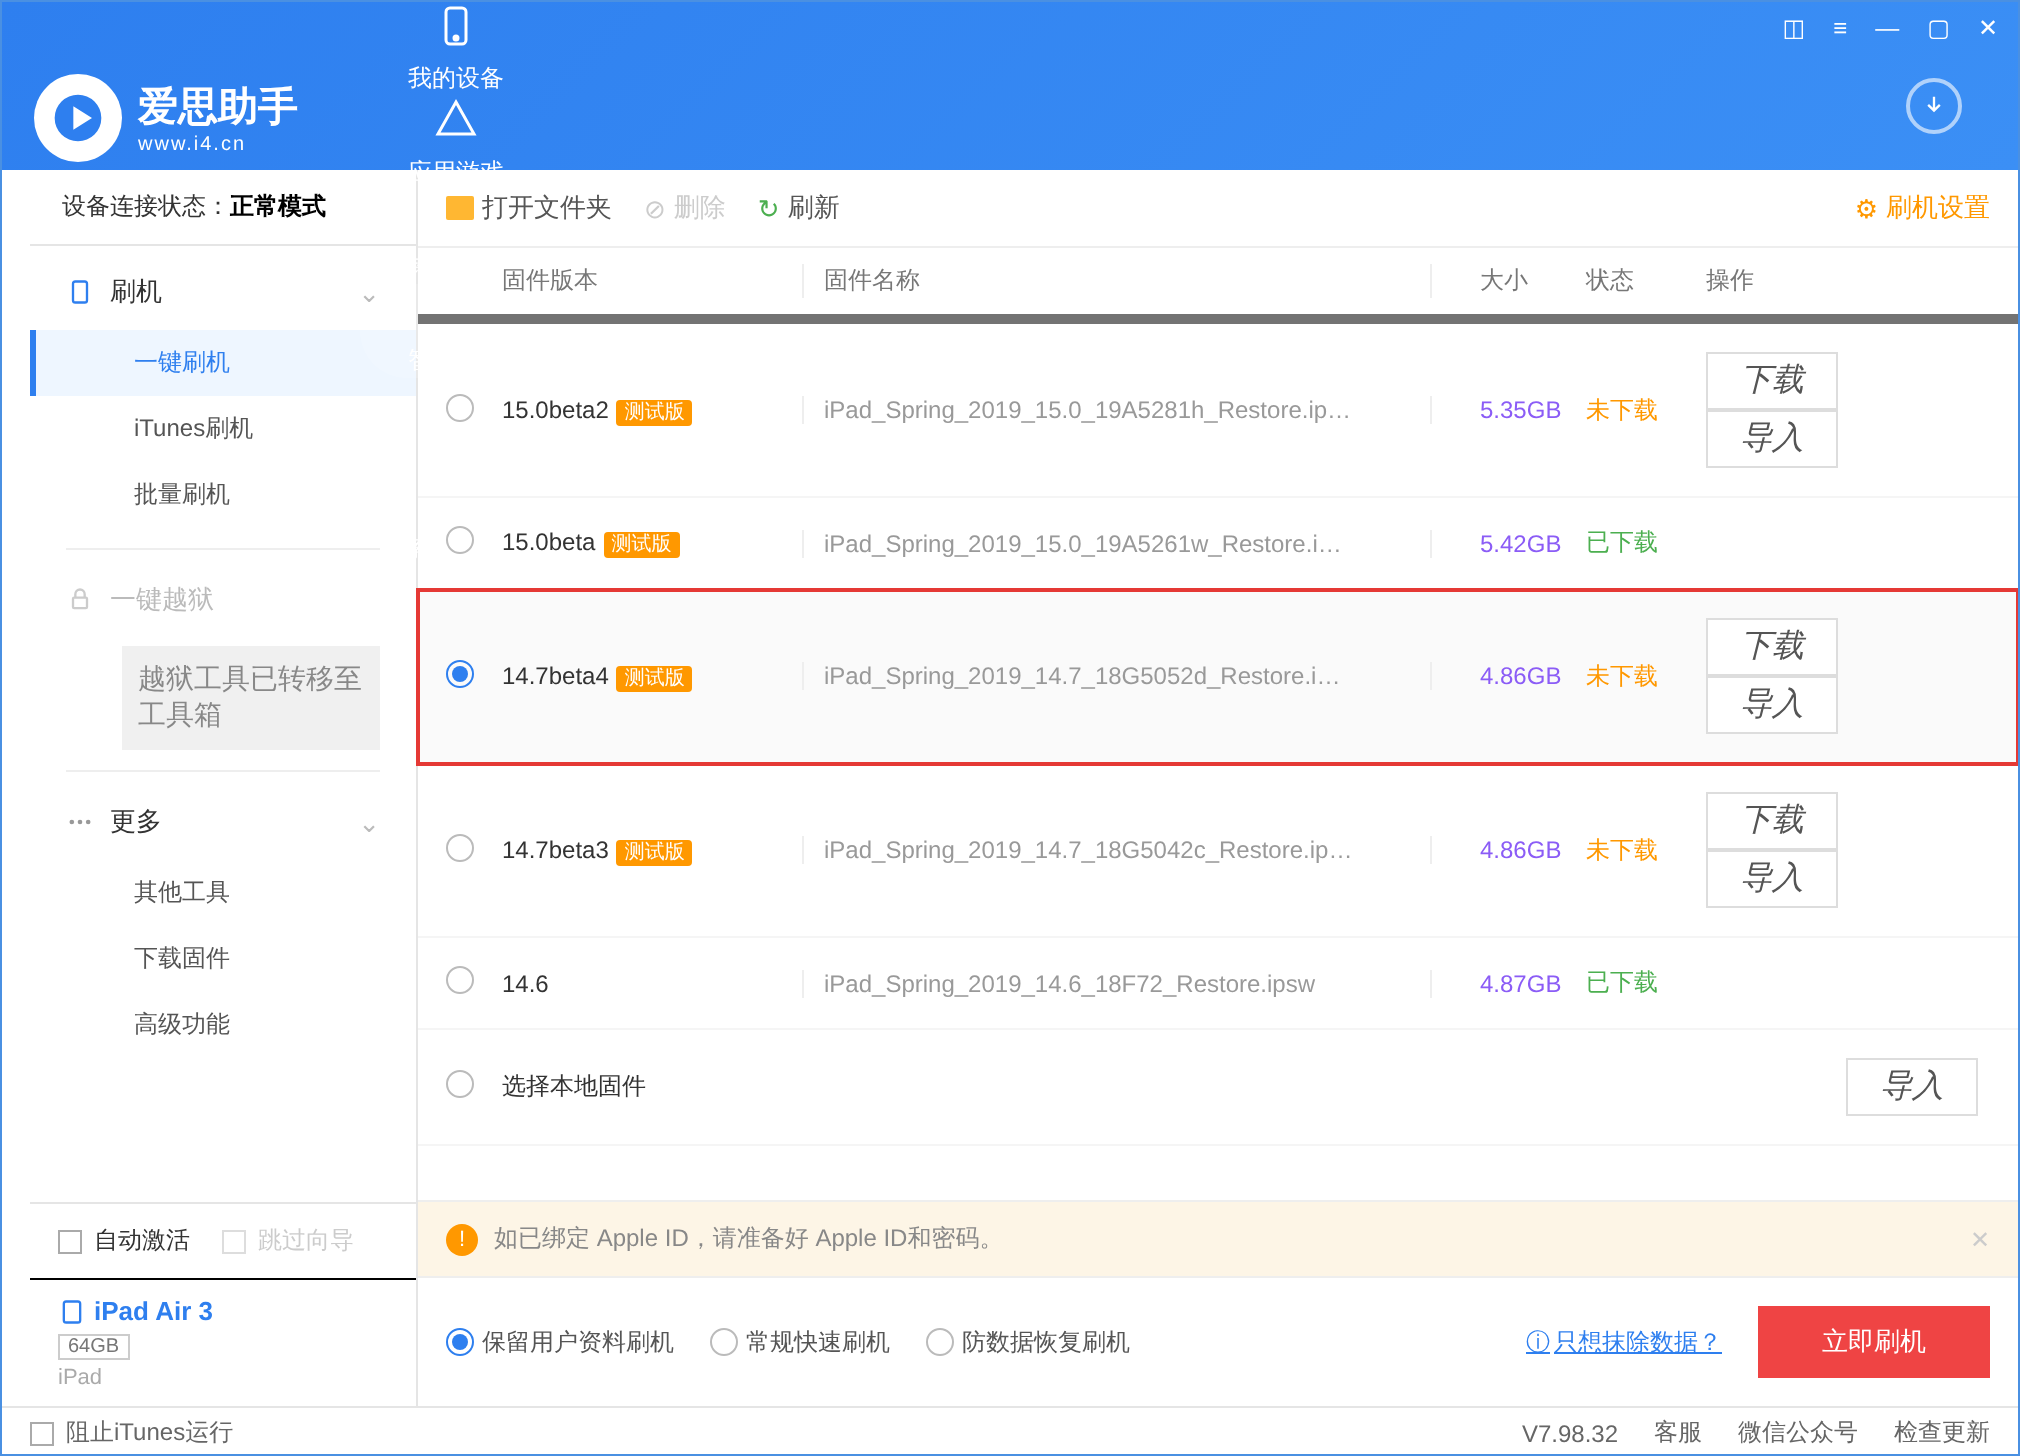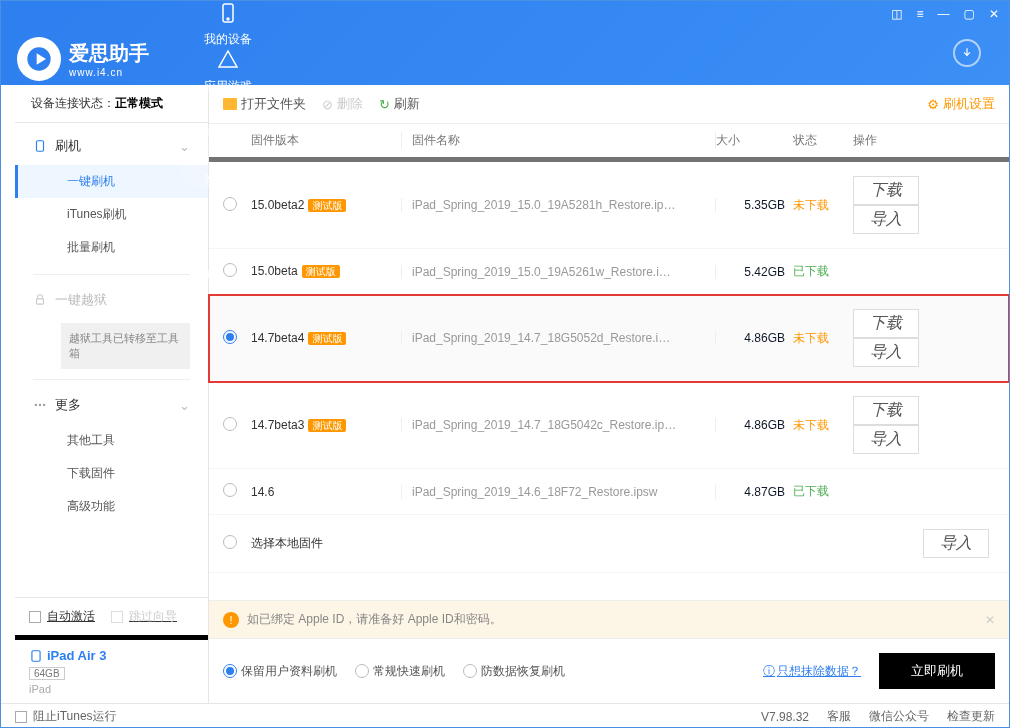--- a/index.html
+++ b/index.html
@@ -27,70 +27,70 @@
 
 
 .sidebar { width: 194px; border-right: 1px solid #e5e5e5; display: flex; flex-direction: column; }
 .status-bar { padding: 10px 16px; font-size: 12px; color: #333; border-bottom: 1px solid #e5e5e5; }
 .status-bar b { color: #000; }
 .side-section { padding: 4px 0; }
 .side-parent { padding: 10px 18px; font-size: 13px; color: #333; display: flex; align-items: center; gap: 8px; }
 .side-parent .chev { margin-left: auto; color: #bbb; }
 .side-child { padding: 8px 18px 8px 52px; font-size: 12px; color: #555; cursor: pointer; }
 .side-child.active { background: #eef6ff; color: #2e7fef; border-left: 3px solid #2e7fef; padding-left: 49px; }
-.side-note { margin: 4px 18px 4px 46px; background: #f0f0f0; padding: 8px; font-size: 11px; color: #888; }
+.side-note { margin: 4px 18px 4px 46px; background: #f0f0f0; padding: 8px; font-size: 14px; color: #888; }
 .side-divider { border-top: 1px solid #eee; margin: 6px 18px; }
 .sidebar-bottom { margin-top: auto; border-top: 1px solid #e5e5e5; }
-.sb-row { padding: 10px 14px; font-size: 12px; color: #333; display: flex; align-items: center; gap: 6px; text-decoration: underline; }
+.sb-row { padding: 10px 14px; font-size: 12px; color: #333; display: flex; align-items: center; gap: 6px; }
 .checkbox { width: 12px; height: 12px; border: 1px solid #aaa; display: inline-block; }
 .checkbox.dim { border-color: #ddd; }
-.device { padding: 8px 14px; border-top: 5px solid #000000; }
+.device { padding: 8px 14px; border-top: 1px solid #000000; }
 .device-name { color: #2e7fef; font-size: 13px; font-weight: bold; display: flex; align-items: center; gap: 4px; }
 .device-cap { display: inline-block; border: 1px solid #ccc; font-size: 10px; padding: 0 4px; margin-top: 2px; color: #777; }
 .device-type { font-size: 11px; color: #aaa; margin-top: 2px; }
 
 
 .content { flex: 1; display: flex; flex-direction: column; position: relative; }
 .toolbar { display: flex; padding: 10px 14px; font-size: 13px; color: #555; gap: 16px; border-bottom: 1px solid #eee; }
 .tool-btn { display: flex; align-items: center; gap: 4px; cursor: pointer; }
 .tool-btn.disabled { color: #ccc; }
 .folder-icon { width: 14px; height: 12px; background: #ffb732; border-radius: 1px; }
 .spacer { flex: 1; }
 .settings { color: #ff9800; display: flex; align-items: center; gap: 4px; }
 
 .table-head { display: flex; padding: 8px 14px; font-size: 12px; color: #777; border-bottom: 5px solid #737373; }
 .col-radio { width: 28px; }
 .col-ver { width: 150px; }
 .col-name { flex: 1; border-left: 1px solid #eee; padding-left: 10px; }
-.col-size { width: 70px; border-left: 1px solid #eee; padding-left: 0; }
+.col-size { width: 70px; border-left: 1px solid #eee; padding-left: 24px; }
 .col-status { width: 60px; padding-left: 8px; }
 .col-ops { width: 150px; padding-left: 8px; }
 
 .row { display: flex; align-items: center; padding: 14px; font-size: 12px; border-bottom: 1px solid #f5f5f5; }
 .row.highlighted { outline: 2px solid #e53935; outline-offset: -1px; background: #fafafa; }
 .radio { width: 14px; height: 14px; border: 1px solid #bbb; border-radius: 50%; display: inline-block; position: relative; }
 .radio.checked::after { content: ''; width: 8px; height: 8px; background: #2e7fef; border-radius: 50%; position: absolute; top: 2px; left: 2px; }
 .radio.checked { border-color: #2e7fef; }
 .ver-txt { color: #333; }
 .beta-tag { background: #ff9800; color: #fff; font-size: 10px; padding: 1px 4px; margin-left: 4px; border-radius: 2px; }
 .fw-name { color: #999; }
-.size-txt { color: #0f172a; text-align: right; }
+.size-txt { color: #8b5cf6; }
 .status-no { color: #ff9800; }
 .status-yes { color: #4caf50; }
 .btn { border: 1px solid #ddd; background: #fff; padding: 3px 16px; font-size: 16px; color: #555; cursor: pointer; margin-right: 4px; font-style: italic; }
 
 
 .alert-bar { background: #fdf5e6; padding: 10px 14px; font-size: 12px; color: #888; display: flex; align-items: center; gap: 8px; border-top: 1px solid #eee; position: relative; }
 .warn-icon { width: 16px; height: 16px; border-radius: 50%; background: #ff9800; color: #fff; display: flex; align-items: center; justify-content: center; font-size: 11px; }
 .close-alert { position: absolute; right: 14px; color: #ccc; cursor: pointer; }
 
 .options-bar { display: flex; align-items: center; padding: 14px; font-size: 12px; gap: 18px; border-top: 1px solid #eee; }
 .opt { display: flex; align-items: center; gap: 4px; color: #555; }
 .link { color: #2e7fef; text-decoration: underline; display: flex; align-items: center; gap: 2px; }
-.primary-btn { background: #000000; color: #fff; border: none; padding: 9px 32px; font-size: 13px; cursor: pointer; }
+.primary-btn { background: #ef4444; color: #fff; border: none; padding: 9px 32px; font-size: 13px; cursor: pointer; }
 
 
 .footer { height: 26px; border-top: 1px solid #e5e5e5; display: flex; align-items: center; padding: 0 14px; font-size: 12px; color: #666; gap: 18px; }
 .footer .spacer { flex: 1; }
 </style>
 </head>
 <body>
 
 <div class="header">
   <div class="logo-area">

